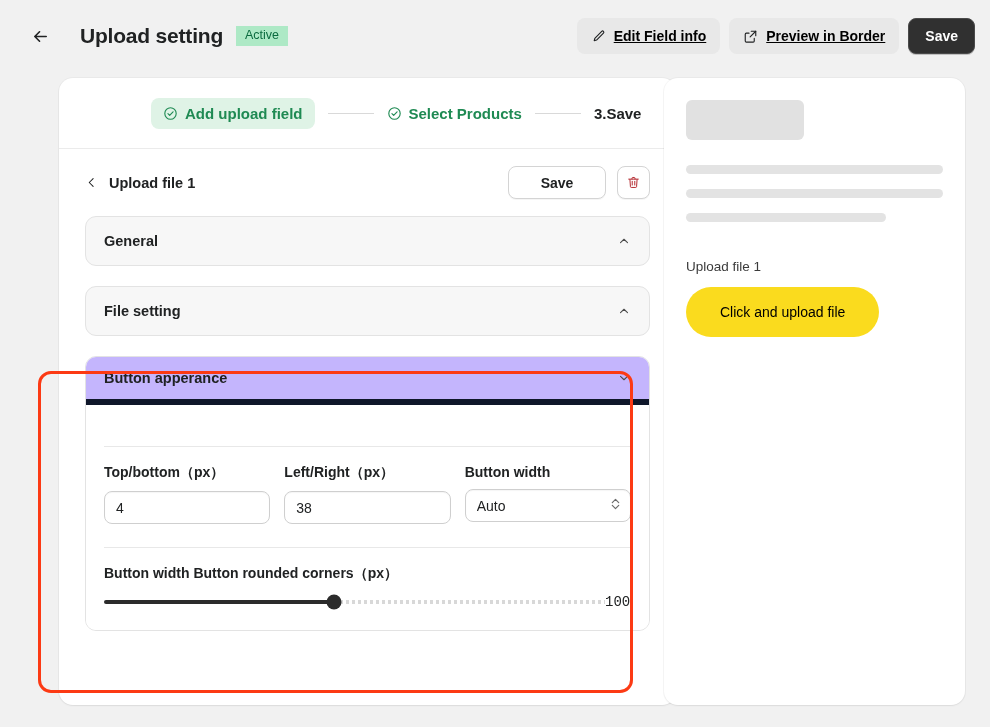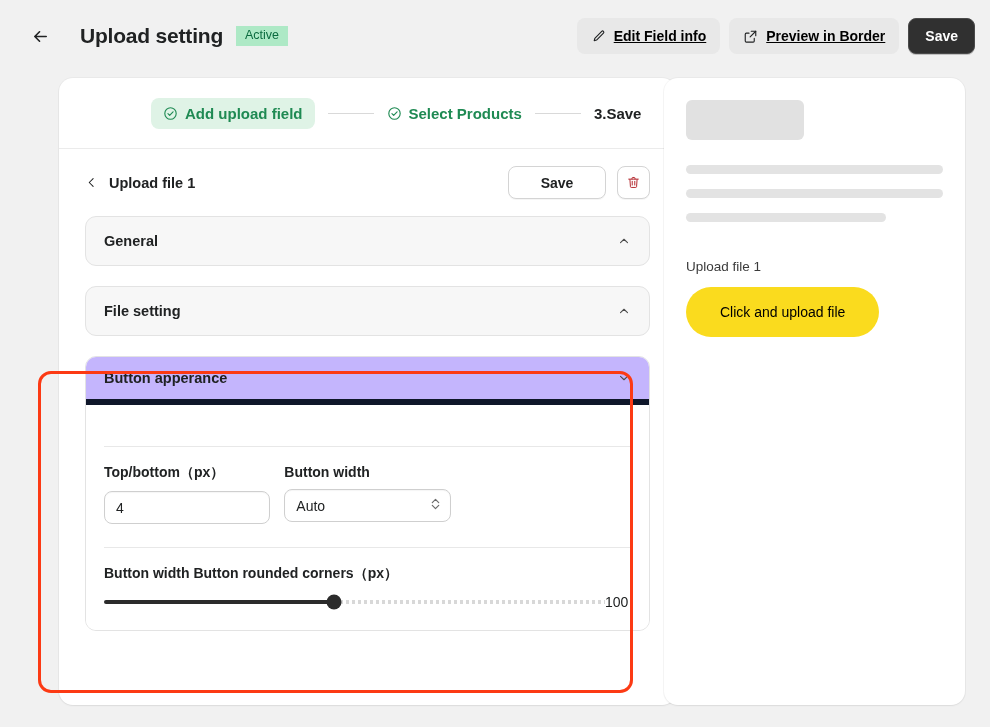--- a/index.html
+++ b/index.html
@@ -152,21 +152,21 @@
     font-family: "Liberation Sans", sans-serif;
     box-shadow: inset 0 1px 1px rgba(0,0,0,.04);
   }
   .select-wrap { position: relative; }
   .select-wrap .stepper-icon {
     position: absolute; right: 10px; top: 50%;
     transform: translateY(-50%); pointer-events: none; color: #6B6B6B;
   }
 
   
-  .slider-row { display: flex; align-items: flex-start; margin-top: 11px; }
+  .slider-row { display: flex; align-items: flex-start; margin-top: 11px; font-family: Liberation Mono, monospace; }
   .slider-track {
     position: relative; flex: 1; height: 16px;
     display: flex; align-items: center;
   }
   .track-filled {
     position: absolute; left: 0; top: 50%; transform: translateY(-50%);
     height: 4px; background: #2B2B2B; border-radius: 2px;
   }
   .track-dots {
     position: absolute; top: 50%; transform: translateY(-50%);
@@ -327,20 +327,24 @@
 
 
           <div class="divider"></div>
 
           <div class="field-grid">
             <div>
               <div class="field-label">Top/bottom（px）</div>
               <input class="text-input" type="text" value="4" style="">
             </div>
             <div>
+              <div class="field-label">Left/Right（px）</div>
+              <input class="text-input" type="text" value="38" style="">
+            </div>
+            <div>
               <div class="field-label">Button width</div>
               <div class="select-wrap">
                 <input class="text-input" type="text" readonly="" value="Auto" style="">
                 <span class="stepper-icon">
                   <svg width="11" height="15" viewBox="0 0 12 16" fill="none">
                     <path d="M2.5 6.5L6 3l3.5 3.5" stroke="#6B6B6B" stroke-width="1.3" stroke-linecap="round" stroke-linejoin="round"></path>
                     <path d="M2.5 9.5L6 13l3.5-3.5" stroke="#6B6B6B" stroke-width="1.3" stroke-linecap="round" stroke-linejoin="round"></path>
                   </svg>
                 </span>
               </div>

